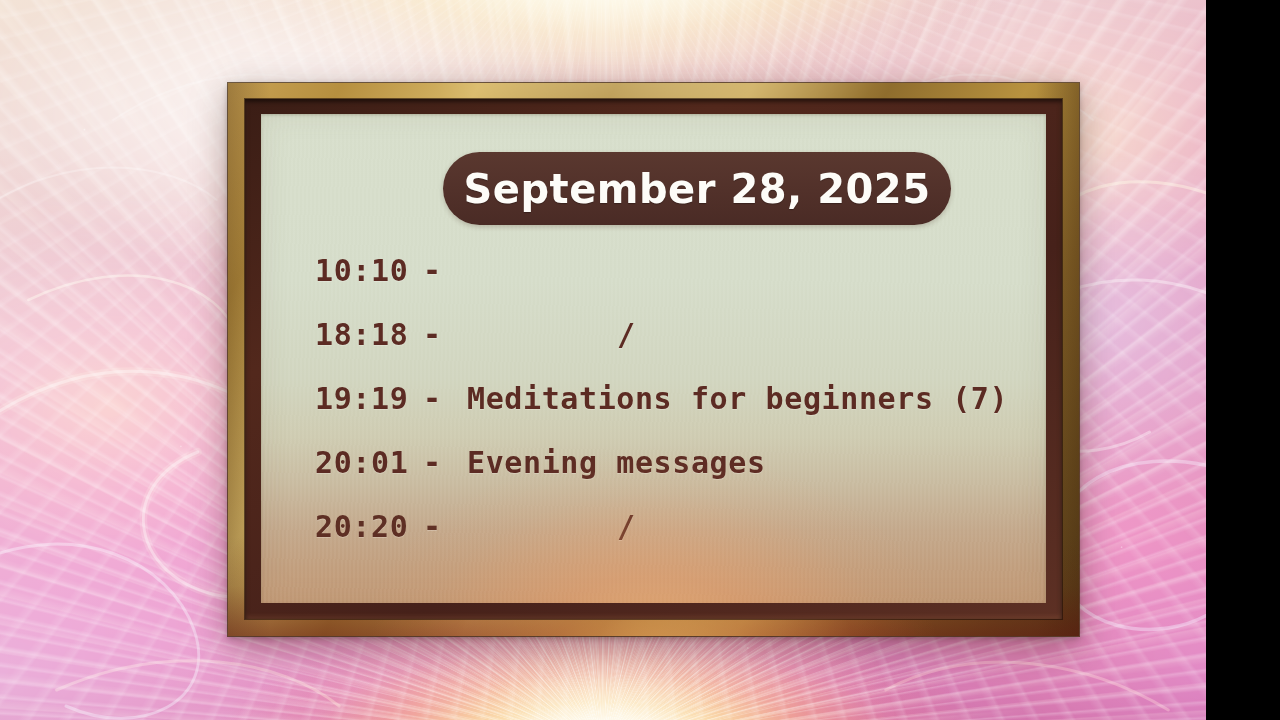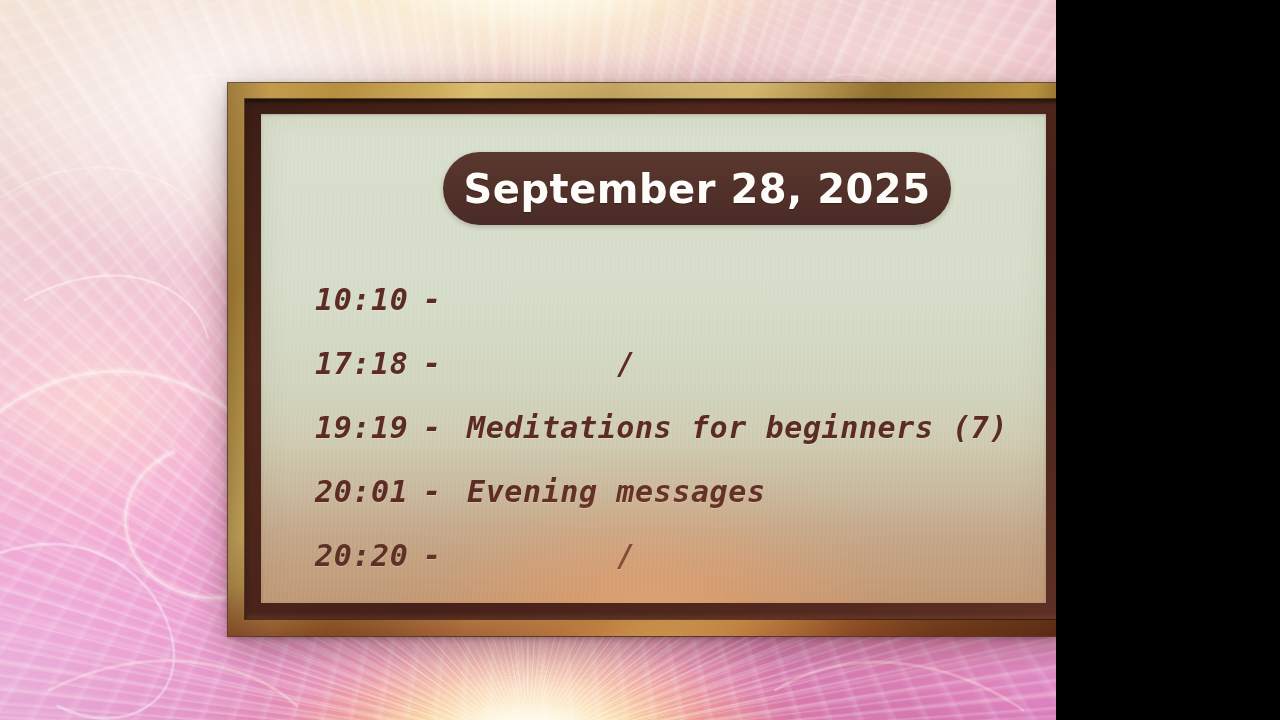--- a/index.html
+++ b/index.html
@@ -7,21 +7,21 @@
   html, body {
     width:1280px; height:720px;
     overflow:hidden;
     background:#000;
     font-family:"DejaVu Sans", sans-serif;
   }
 
   
   #stage {
     position:relative;
-    width:1056px; height:720px;
+    width:1206px; height:720px;
     overflow:hidden;
   }
 
   
   .bg-base {
     position:absolute; inset:0;
     background:
       radial-gradient(ellipse 56% 34% at 50% 104%,
         rgba(255,255,250,0.98) 0%,
         rgba(255,243,200,0.92) 9%,
@@ -304,30 +304,29 @@
     white-space:nowrap;
   }
 
   
   #schedule {
     margin-top:28px;
     padding-left:8px;
   }
   .sched-row {
     display:flex;
-    align-items:flex-end;
+    align-items:flex-start;
     height:64px;
     color:#5c2b23;
     font-family:"DejaVu Sans Mono", monospace;
     font-size:30px;
     font-weight:700;
     letter-spacing:0.6px;
     white-space:pre;
     text-shadow:0 1px 0 rgba(255,255,255,0.22);
-    font-style:italic;
   }
   .sched-time   { width:108px; flex:0 0 auto; }
   .sched-dash   { width:44px;  flex:0 0 auto; }
   .sched-title  { flex:1 1 auto; }
   .sched-row.is-blank .sched-title { padding-left:150px; }
 
   
   .sched-row:last-child { color:#5e2f24; }
 </style>
 </head>
@@ -383,21 +382,21 @@
         </div>
 
         <div id="schedule">
 
           <div class="sched-row">
             <span class="sched-time">10:10</span>
             <span class="sched-dash">-</span>
           </div>
 
           <div class="sched-row is-blank">
-            <span class="sched-time">17:18</span>
+            <span class="sched-time">18:18</span>
             <span class="sched-dash">-</span>
             <span class="sched-title">/</span>
           </div>
 
           <div class="sched-row">
             <span class="sched-time">19:19</span>
             <span class="sched-dash">-</span>
             <span class="sched-title">Meditations for beginners (7)</span>
           </div>
 

